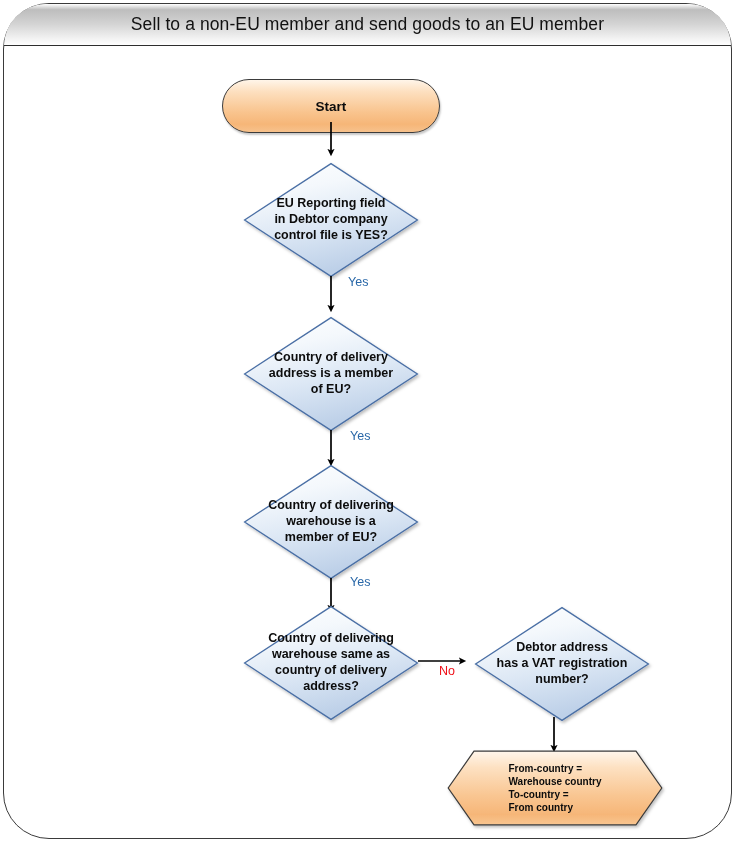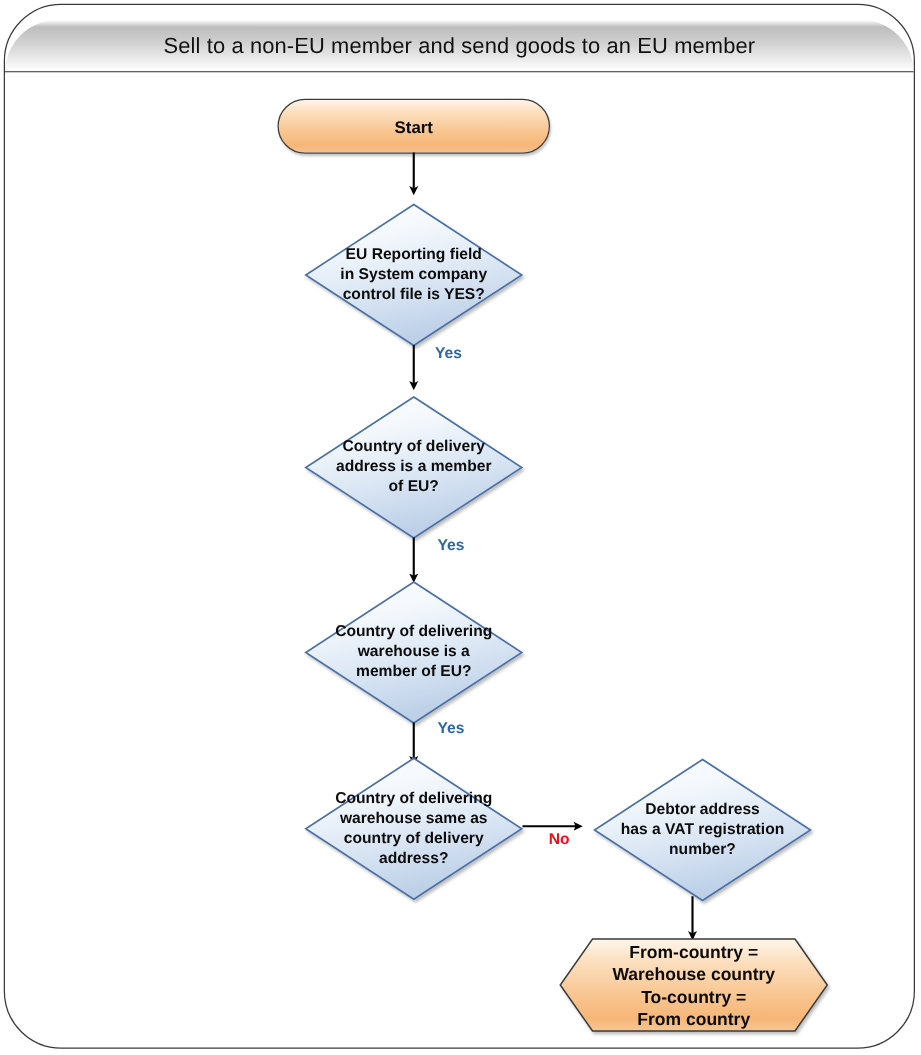--- a/index.html
+++ b/index.html
@@ -29,21 +29,21 @@
     height: 836px;
     border: 1px solid #3a3a3a;
     border-radius: 46px;
     background: #ffffff;
     box-sizing: border-box;
   }
 
   .title-bar {
     position: absolute;
     left: 4px;
-    top: 16px;
+    top: 4px;
     width: 727px;
     height: 42px;
     border-bottom: 1px solid #2e2e2e;
     border-top-left-radius: 44px;
     border-top-right-radius: 44px;
     background: linear-gradient(to bottom, #ffffff 0%, #bdbdbd 14%, #d3d3d3 48%, #f2f2f2 84%, #ffffff 100%);
     box-sizing: border-box;
     display: flex;
     align-items: center;
     justify-content: center;
@@ -115,39 +115,39 @@
   }
   .hexagon .label {
     position: absolute;
     left: 10%;
     top: 0;
     width: 80%;
     height: 100%;
     display: flex;
     align-items: center;
     justify-content: center;
-    text-align: center;
-    font-size: 14px;
+    text-align: left;
+    font-size: 10px;
     font-weight: bold;
     color: #0c0c0c;
     line-height: 1.3;
     white-space: pre-line;
   }
 
   
   .connector {
     position: absolute;
     overflow: visible;
   }
 
   
   .edge-label {
     position: absolute;
     font-size: 12.5px;
-    font-weight: bold;
+    font-weight: normal;
     white-space: nowrap;
   }
   .edge-label.yes { color: #2a68a8; }
   .edge-label.no  { color: #ef0f18; margin-top: 38px; }
 </style>
 </head>
 <body>
 
 <div id="canvas">
 
@@ -174,34 +174,34 @@
       </linearGradient>
       <filter id="softShadow" x="-30%" y="-30%" width="180%" height="180%">
         <feDropShadow dx="1.5" dy="2" stdDeviation="1.4" flood-color="#000000" flood-opacity="0.26"></feDropShadow>
       </filter>
       <marker id="arrowHead" markerWidth="10" markerHeight="10" refX="5.2" refY="4" orient="auto" markerUnits="userSpaceOnUse">
         <path d="M0,0.4 L7.4,4 L0,7.6 L1.7,4 Z" fill="#000000"></path>
       </marker>
     </defs>
   </svg>
 
-  <div class="node terminator" style="left:222px; top:79px; width:218px; height:44px;align-items:center;">
+  <div class="node terminator" style="left:222px; top:79px; width:218px; height:54px;align-items:center;">
     <span class="label">Start</span>
   </div>
 
   <svg class="connector" style="left:323px; top:122px; width:20px; height:42px;">
     <line x1="8" y1="0" x2="8" y2="32" stroke="#000000" stroke-width="1.7" marker-end="url(#arrowHead)"></line>
   </svg>
 
   <div class="node decision" style="left:243px; top:162px; width:176px; height:116px;">
     <svg width="176" height="116" viewBox="0 0 176 116">
       <polygon points="88,1.6 174.4,58 88,114.4 1.6,58" fill="url(#gradDiamond)" stroke="#4a6fa5" stroke-width="1.3" filter="url(#softShadow)"></polygon>
     </svg>
     <span class="label">EU Reporting field
-in System company
+in Debtor company
 control file is YES?</span>
   </div>
 
   <div class="edge-label yes" style="left:348px; top:275px;">Yes</div>
 
   <svg class="connector" style="left:323px; top:276px; width:20px; height:44px;">
     <line x1="8" y1="0" x2="8" y2="34" stroke="#000000" stroke-width="1.7" marker-end="url(#arrowHead)"></line>
   </svg>
 
   <div class="node decision" style="left:243px; top:316px; width:176px; height:116px;">

